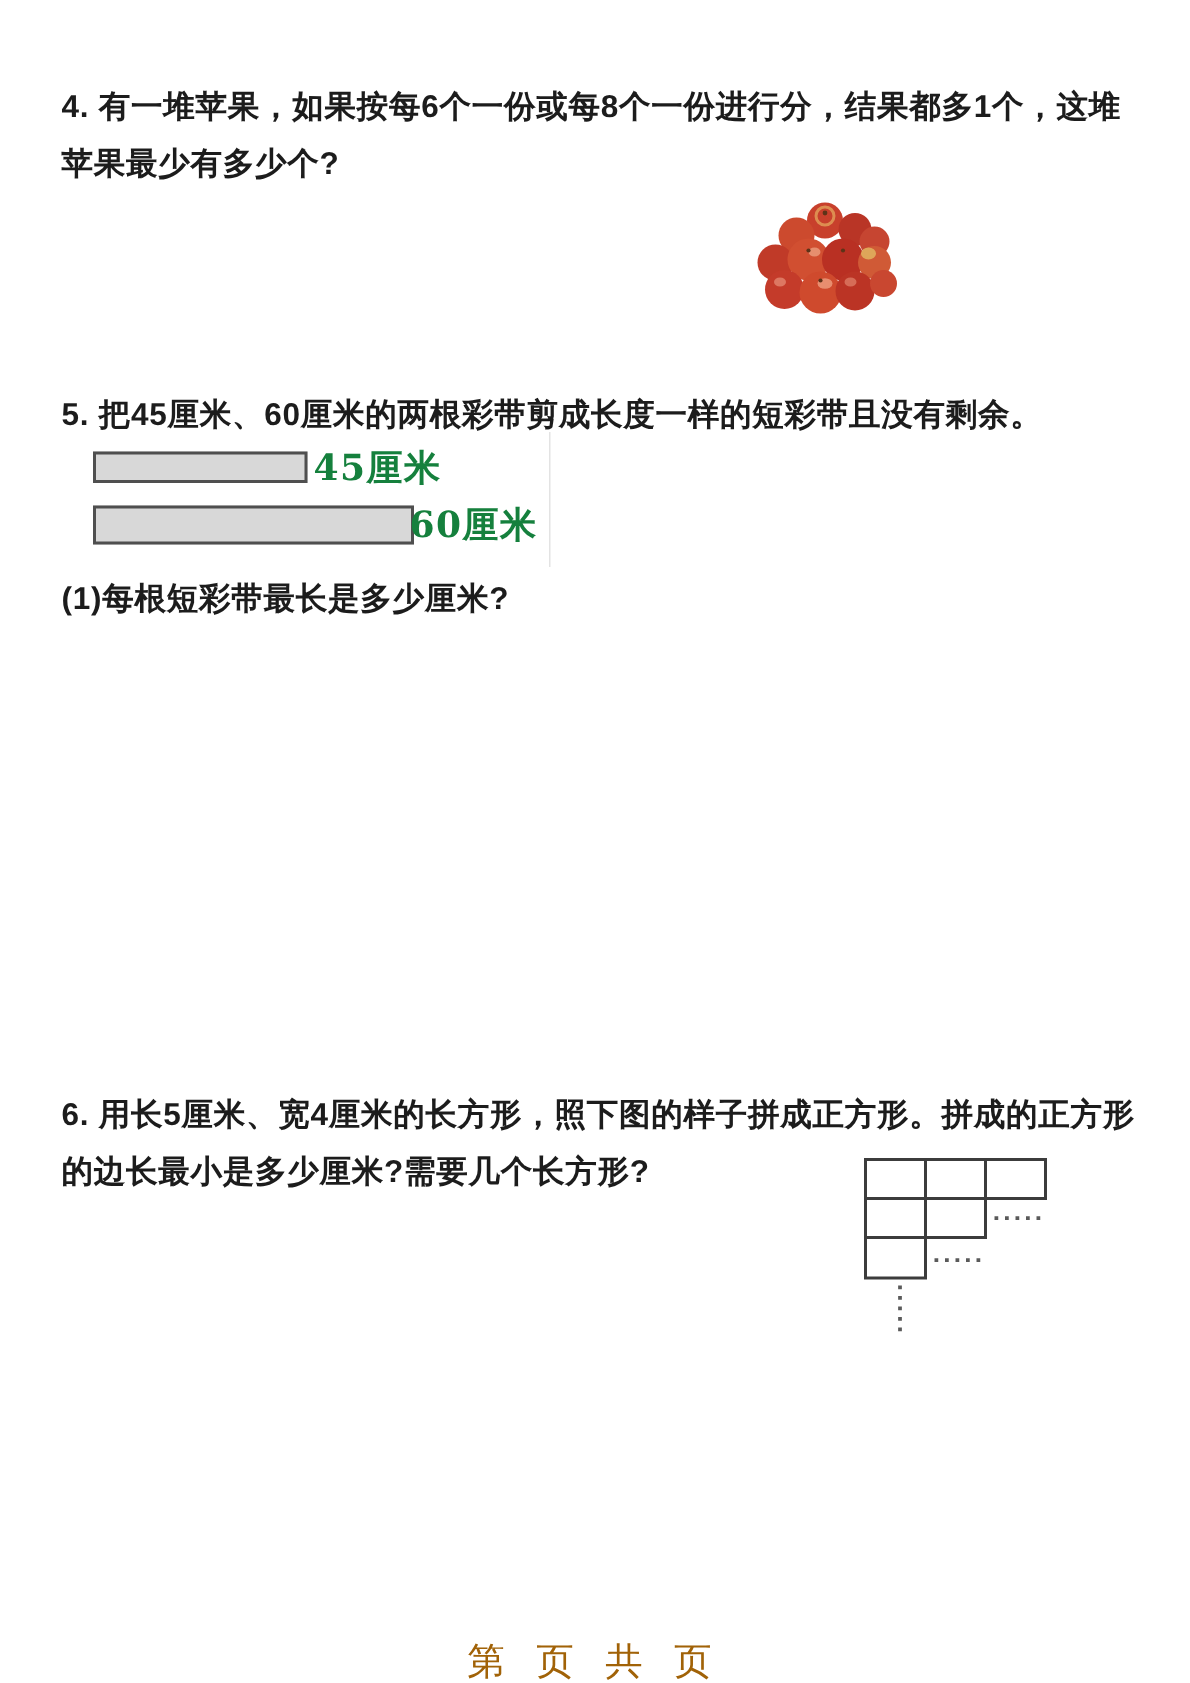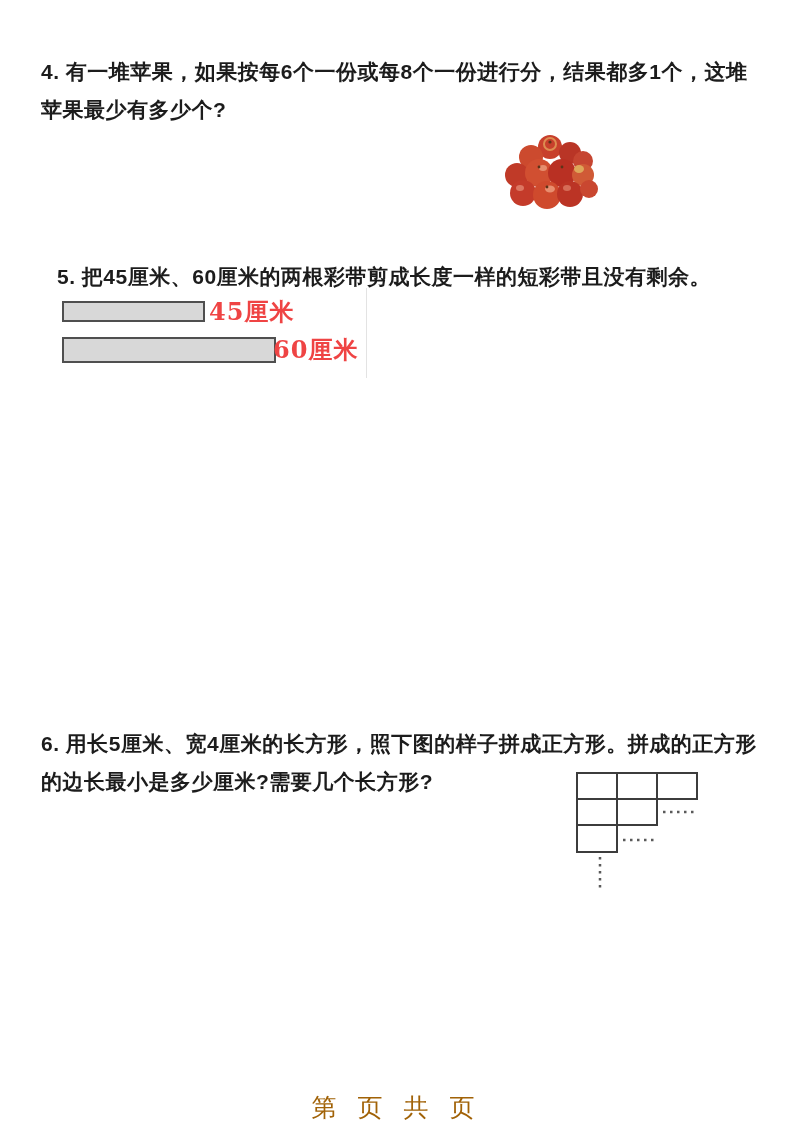--- a/index.html
+++ b/index.html
@@ -24,21 +24,21 @@
     position: absolute;
     background: #d8d8d8;
     border: 2px solid #4f4f4f;
     box-sizing: border-box;
   }
   .ribbon-label {
     position: absolute;
     font-family: "DejaVu Serif", serif;
     font-size: 24px;
     font-weight: 600;
-    color: #ef4444;
+    color: #15803d;
     letter-spacing: 1px;
   }
   .scan-line {
     position: absolute;
     width: 1px;
     background: #e3e3e3;
   }
   .figure { position: absolute; }
   .footer {
     position: absolute;
@@ -82,30 +82,31 @@
       <ellipse cx="17" cy="57" rx="4" ry="3" fill="#e8927a" opacity="0.7"></ellipse>
       <ellipse cx="64" cy="57" rx="4" ry="3" fill="#e8927a" opacity="0.6"></ellipse>
 
       <circle cx="47" cy="11" r="1.6" fill="#5d3318"></circle>
       <circle cx="36" cy="36" r="1.4" fill="#5d3318"></circle>
       <circle cx="59" cy="36" r="1.4" fill="#5d3318"></circle>
       <circle cx="44" cy="56" r="1.4" fill="#5d3318"></circle>
     </svg>
   </div>
 
-  <div class="qtext" style="left:57px; top:258px; width:730px;">5. 把45厘米、60厘米的两根彩带剪成长度一样的短彩带且没有剩余。</div>
+  <div class="qtext" style="left:41px; top:258px; width:730px;">5. 把45厘米、60厘米的两根彩带剪成长度一样的短彩带且没有剩余。</div>
 
   <div class="ribbon" style="left:62px; top:301px; width:143px; height:21px;"></div>
   <div class="ribbon-label" style="left:209px; top:296px;">45厘米</div>
 
   <div class="ribbon" style="left:62px; top:337px; width:214px; height:26px;"></div>
   <div class="ribbon-label" style="left:273px; top:334px;">60厘米</div>
 
   <div class="scan-line" style="left:366px; top:288px; height:90px;"></div>
 
+  <div class="qtext" style="left:41px; top:381px; width:600px;">(1)每根短彩带最长是多少厘米?</div>
 
 
   <div class="qtext" style="left:41px; top:725px; width:730px;">6. 用长5厘米、宽4厘米的长方形，照下图的样子拼成正方形。拼成的正方形的边长最小是多少厘米?需要几个长方形?</div>
 
   <div class="figure" style="left:570px; top:766px; width:145px; height:130px;">
     <svg width="145" height="130" viewBox="0 0 145 130">
       <g fill="none" stroke="#3c3c3c" stroke-width="2">
 
         <rect x="7" y="7" width="40" height="26"></rect>
         <rect x="47" y="7" width="40" height="26"></rect>

